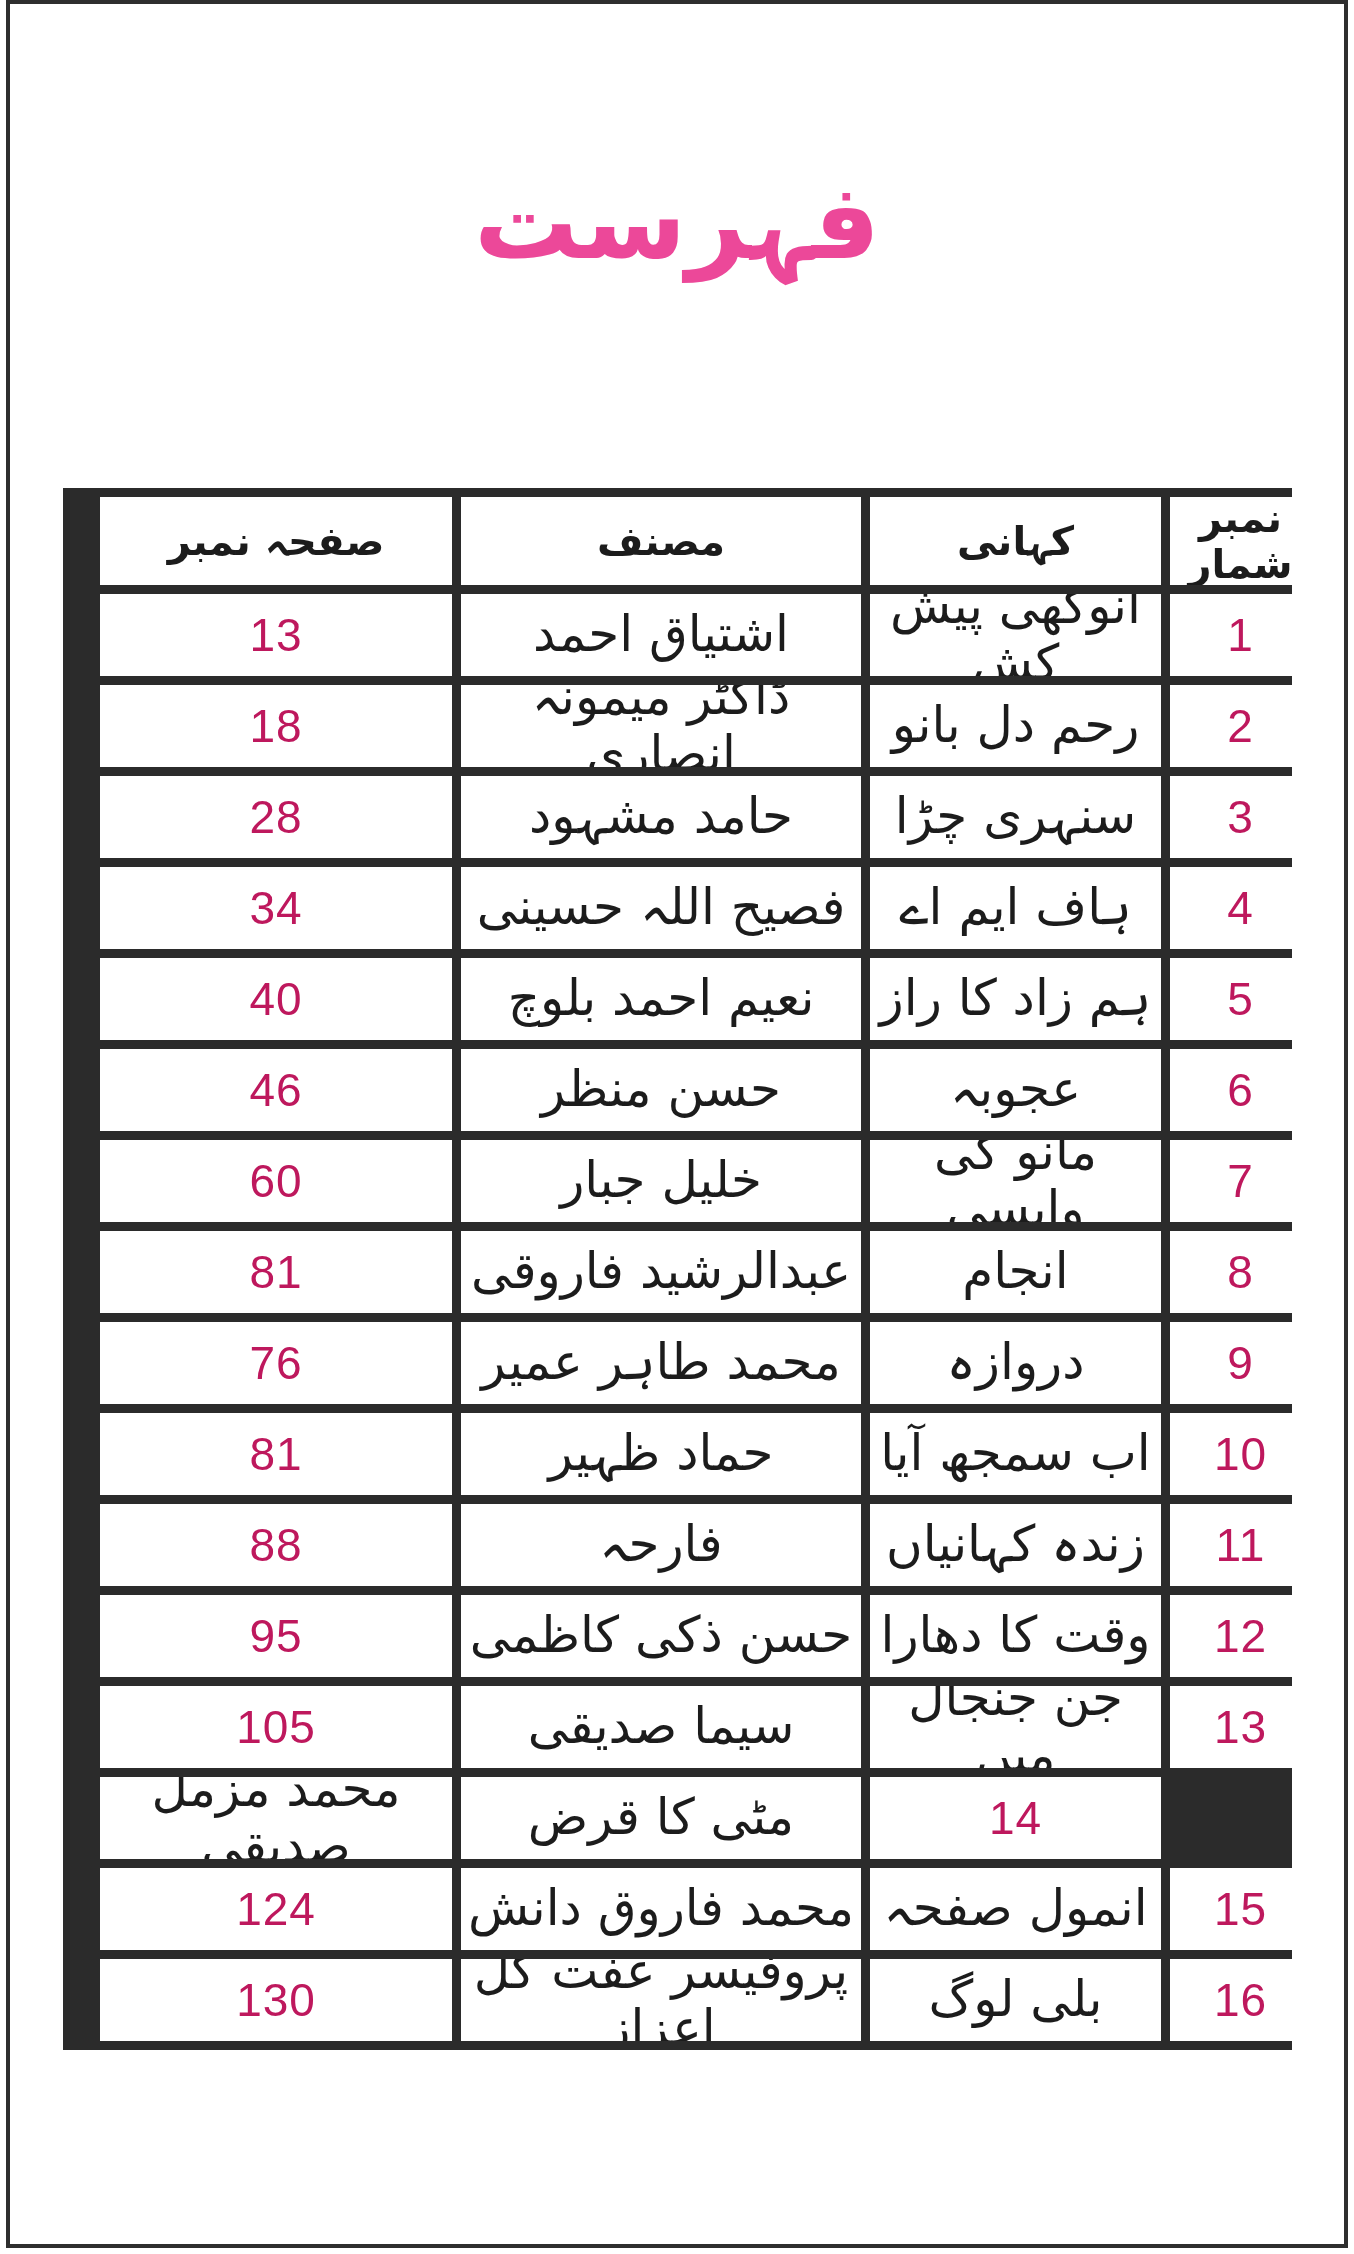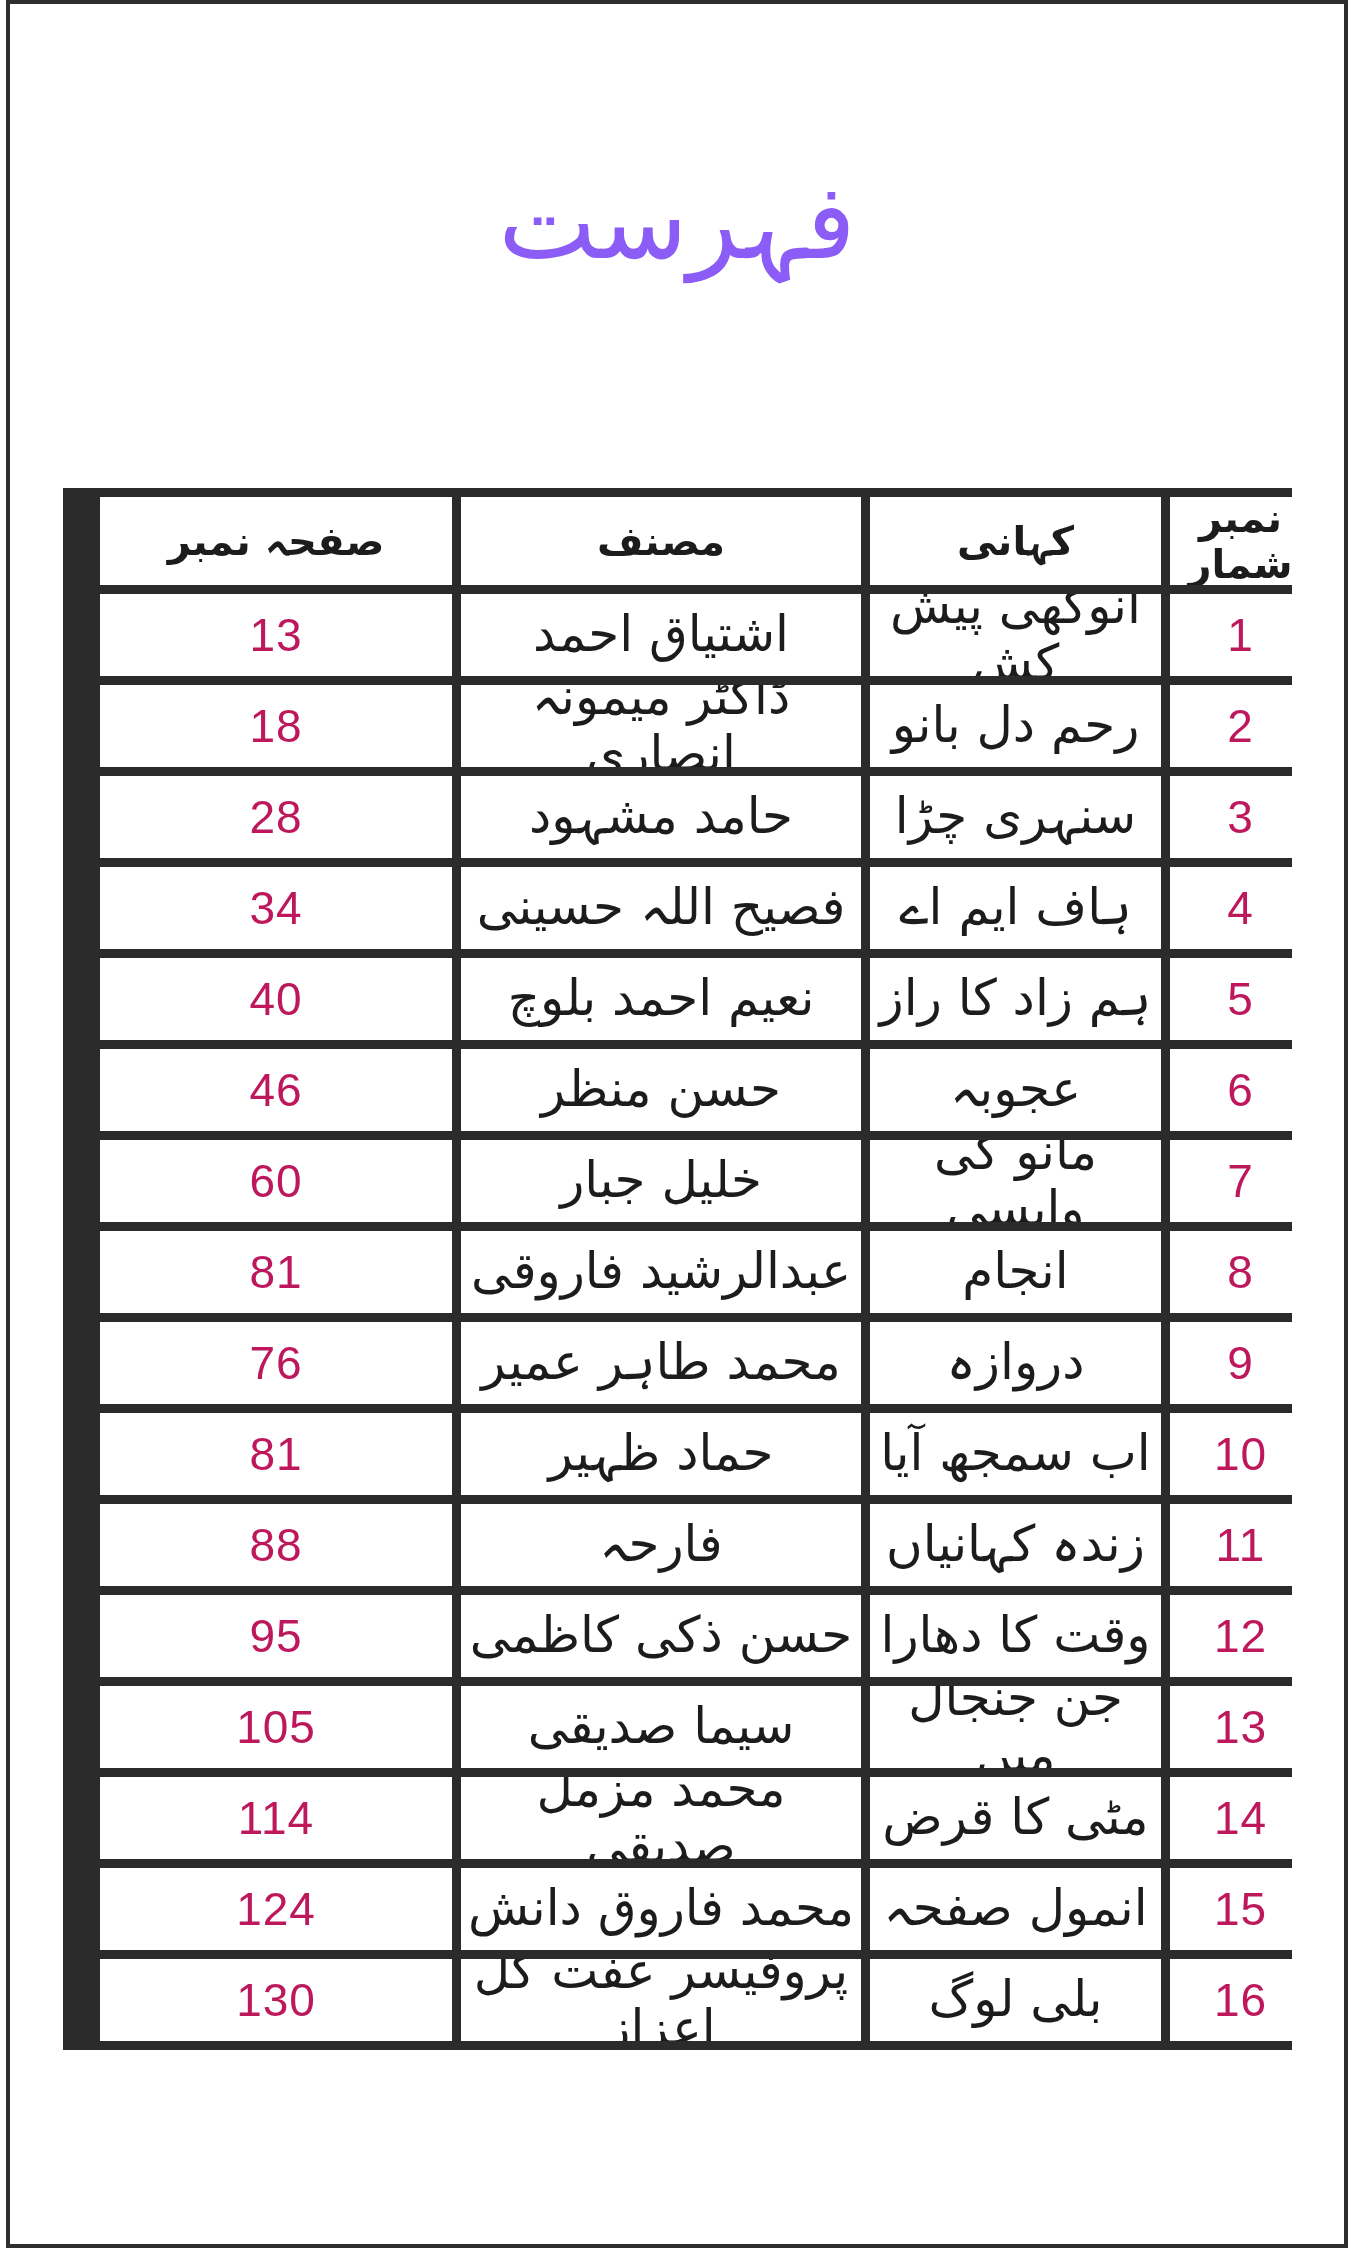--- a/index.html
+++ b/index.html
@@ -22,23 +22,23 @@
     border: 4px solid #2e2e2e;
     pointer-events: none;
   }
   .title {
     position: absolute;
     top: 160px;
     left: 0;
     width: 100%;
     text-align: center;
     font-size: 104px;
-    font-weight: 400;
+    font-weight: 700;
     direction: rtl;
-    color: #8b5cf6;
+    color: #ec4899;
     line-height: 1.2;
   }
   .toc-table {
     position: absolute;
     left: 63px;
     top: 488px;
     width: 1229px;
     background: #2b2b2b;
     padding: 9px;
     box-sizing: border-box;
@@ -170,21 +170,20 @@
         <div class="cell urdu">وقت کا دھارا</div>
         <div class="cell num">12</div>
       </div>
         <div class="row">
         <div class="cell num">105</div>
         <div class="cell urdu">سیما صدیقی</div>
         <div class="cell urdu">جن جنجال میں</div>
         <div class="cell num">13</div>
       </div>
         <div class="row">
-        <div class="cell num">114</div>
         <div class="cell urdu">محمد مزمل صدیقی</div>
         <div class="cell urdu">مٹی کا قرض</div>
         <div class="cell num">14</div>
       </div>
         <div class="row">
         <div class="cell num">124</div>
         <div class="cell urdu">محمد فاروق دانش</div>
         <div class="cell urdu">انمول صفحہ</div>
         <div class="cell num">15</div>
       </div>

